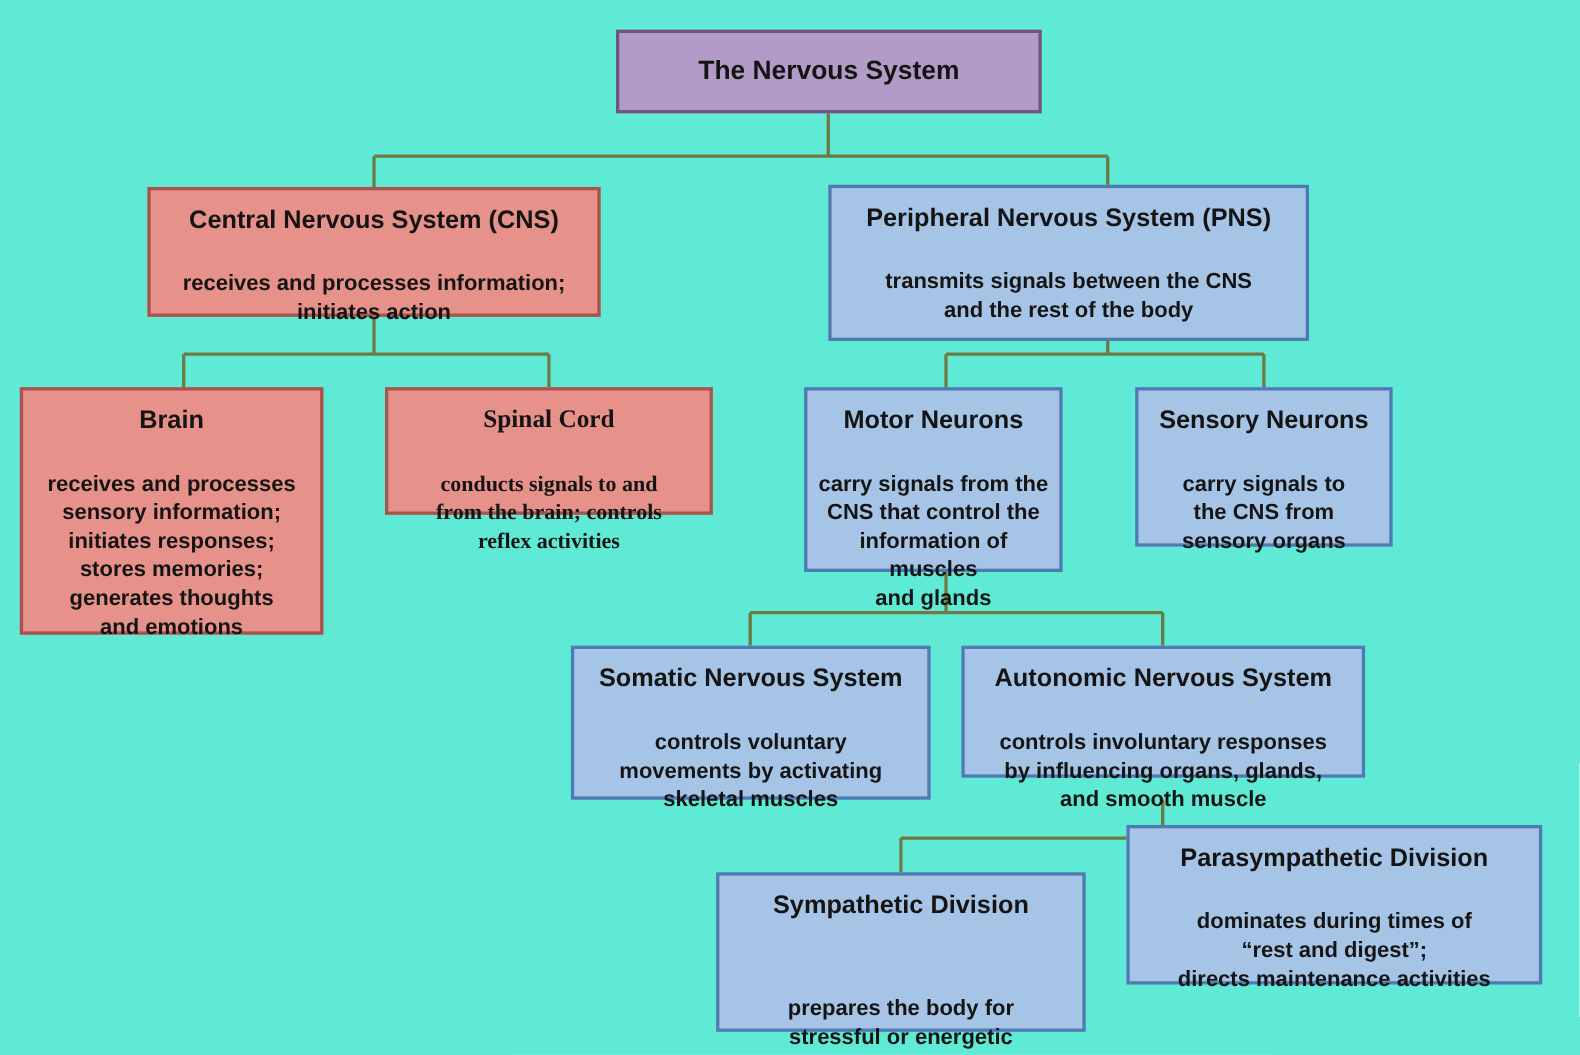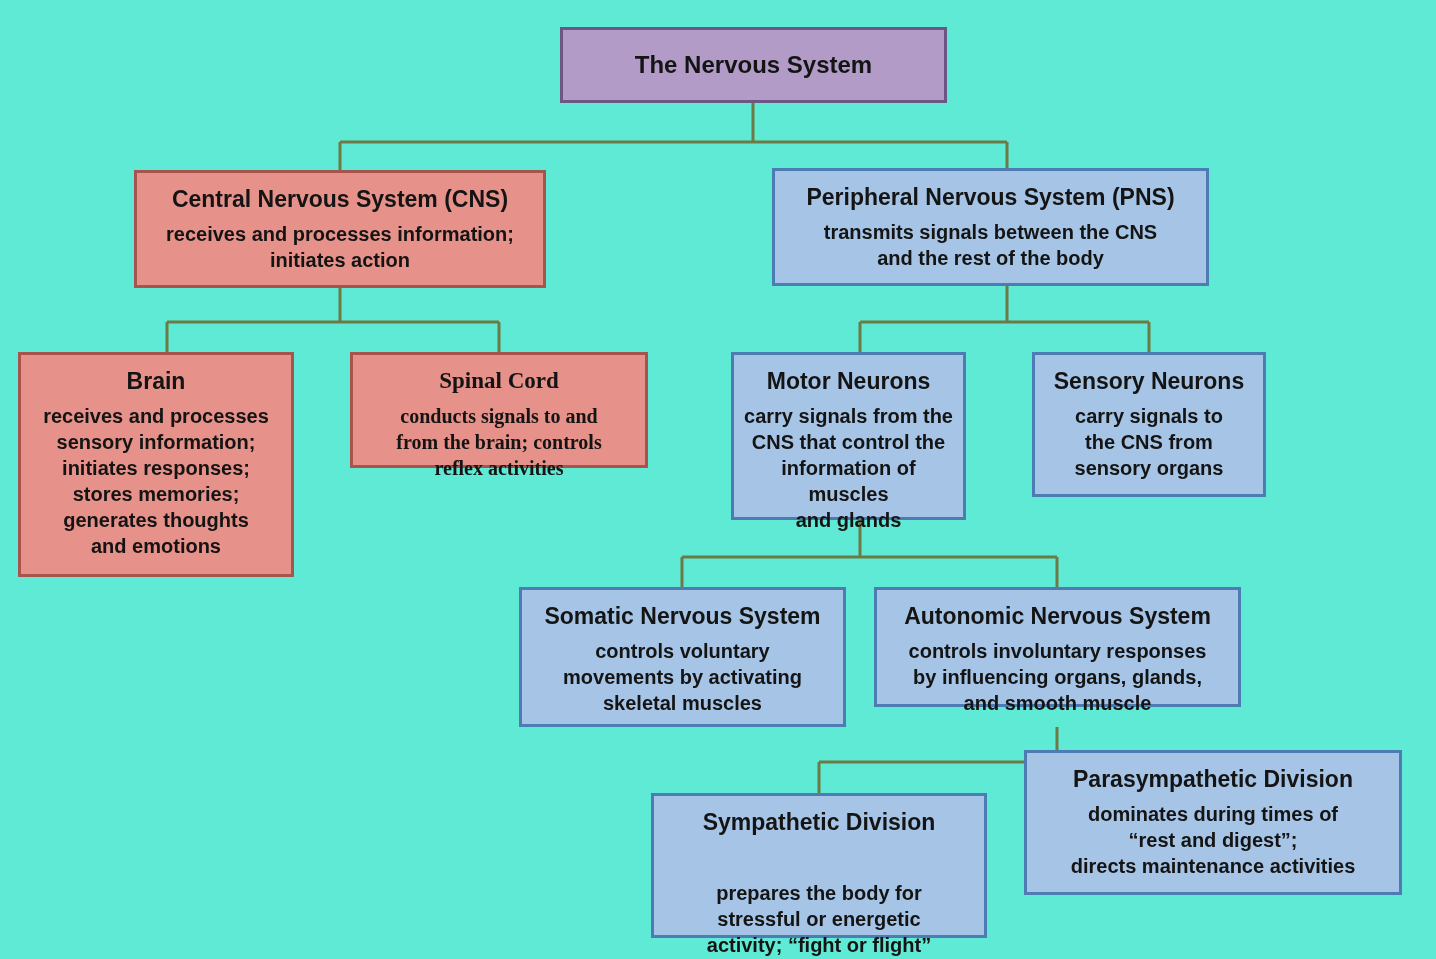--- a/index.html
+++ b/index.html
@@ -41,40 +41,41 @@
     font-weight: bold;
     font-size: 23px;
     line-height: 1.25;
     margin: 2px 0 7px 0;
   }
   .node .body {
     font-weight: bold;
     font-size: 20px;
     line-height: 1.3;
     white-space: pre-line;
+    margin-top: 24px;
   }
   .node.purple {
     background: #b29cc7;
     border: 3px solid #6e5684;
     justify-content: center;
   }
   .node.purple .title { font-size: 24px; margin: 0; }
   .node.salmon {
     background: #e69189;
     border: 3px solid #a6544d;
   }
   .node.blue {
     background: #a6c4e5;
     border: 3px solid #4d7cb2;
   }
 
   
   #node-root            { left: 560px; top: 27px;  width: 387px; height: 76px; }
   #node-cns             { left: 134px; top: 170px; width: 412px; height: 118px; }
-  #node-pns             { left: 772px; top: 168px; width: 437px; height: 118px; }
+  #node-pns             { left: 753px; top: 168px; width: 437px; height: 142px; }
   #node-brain           { left: 18px;  top: 352px; width: 276px; height: 225px; }
   #node-spinal-cord     { left: 350px; top: 352px; width: 298px; height: 116px; font-family: Liberation Serif, serif; }
   #node-motor-neurons   { left: 731px; top: 352px; width: 235px; height: 168px; }
   #node-sensory-neurons { left: 1032px;top: 352px; width: 234px; height: 145px; }
   #node-somatic         { left: 519px; top: 587px; width: 327px; height: 140px; }
   #node-autonomic       { left: 874px; top: 587px; width: 367px; height: 120px; }
   #node-sympathetic     { left: 651px; top: 793px; width: 336px; height: 145px; gap: 36px; }
   #node-parasympathetic { left: 1024px;top: 750px; width: 378px; height: 145px; }
 </style>
 </head>

